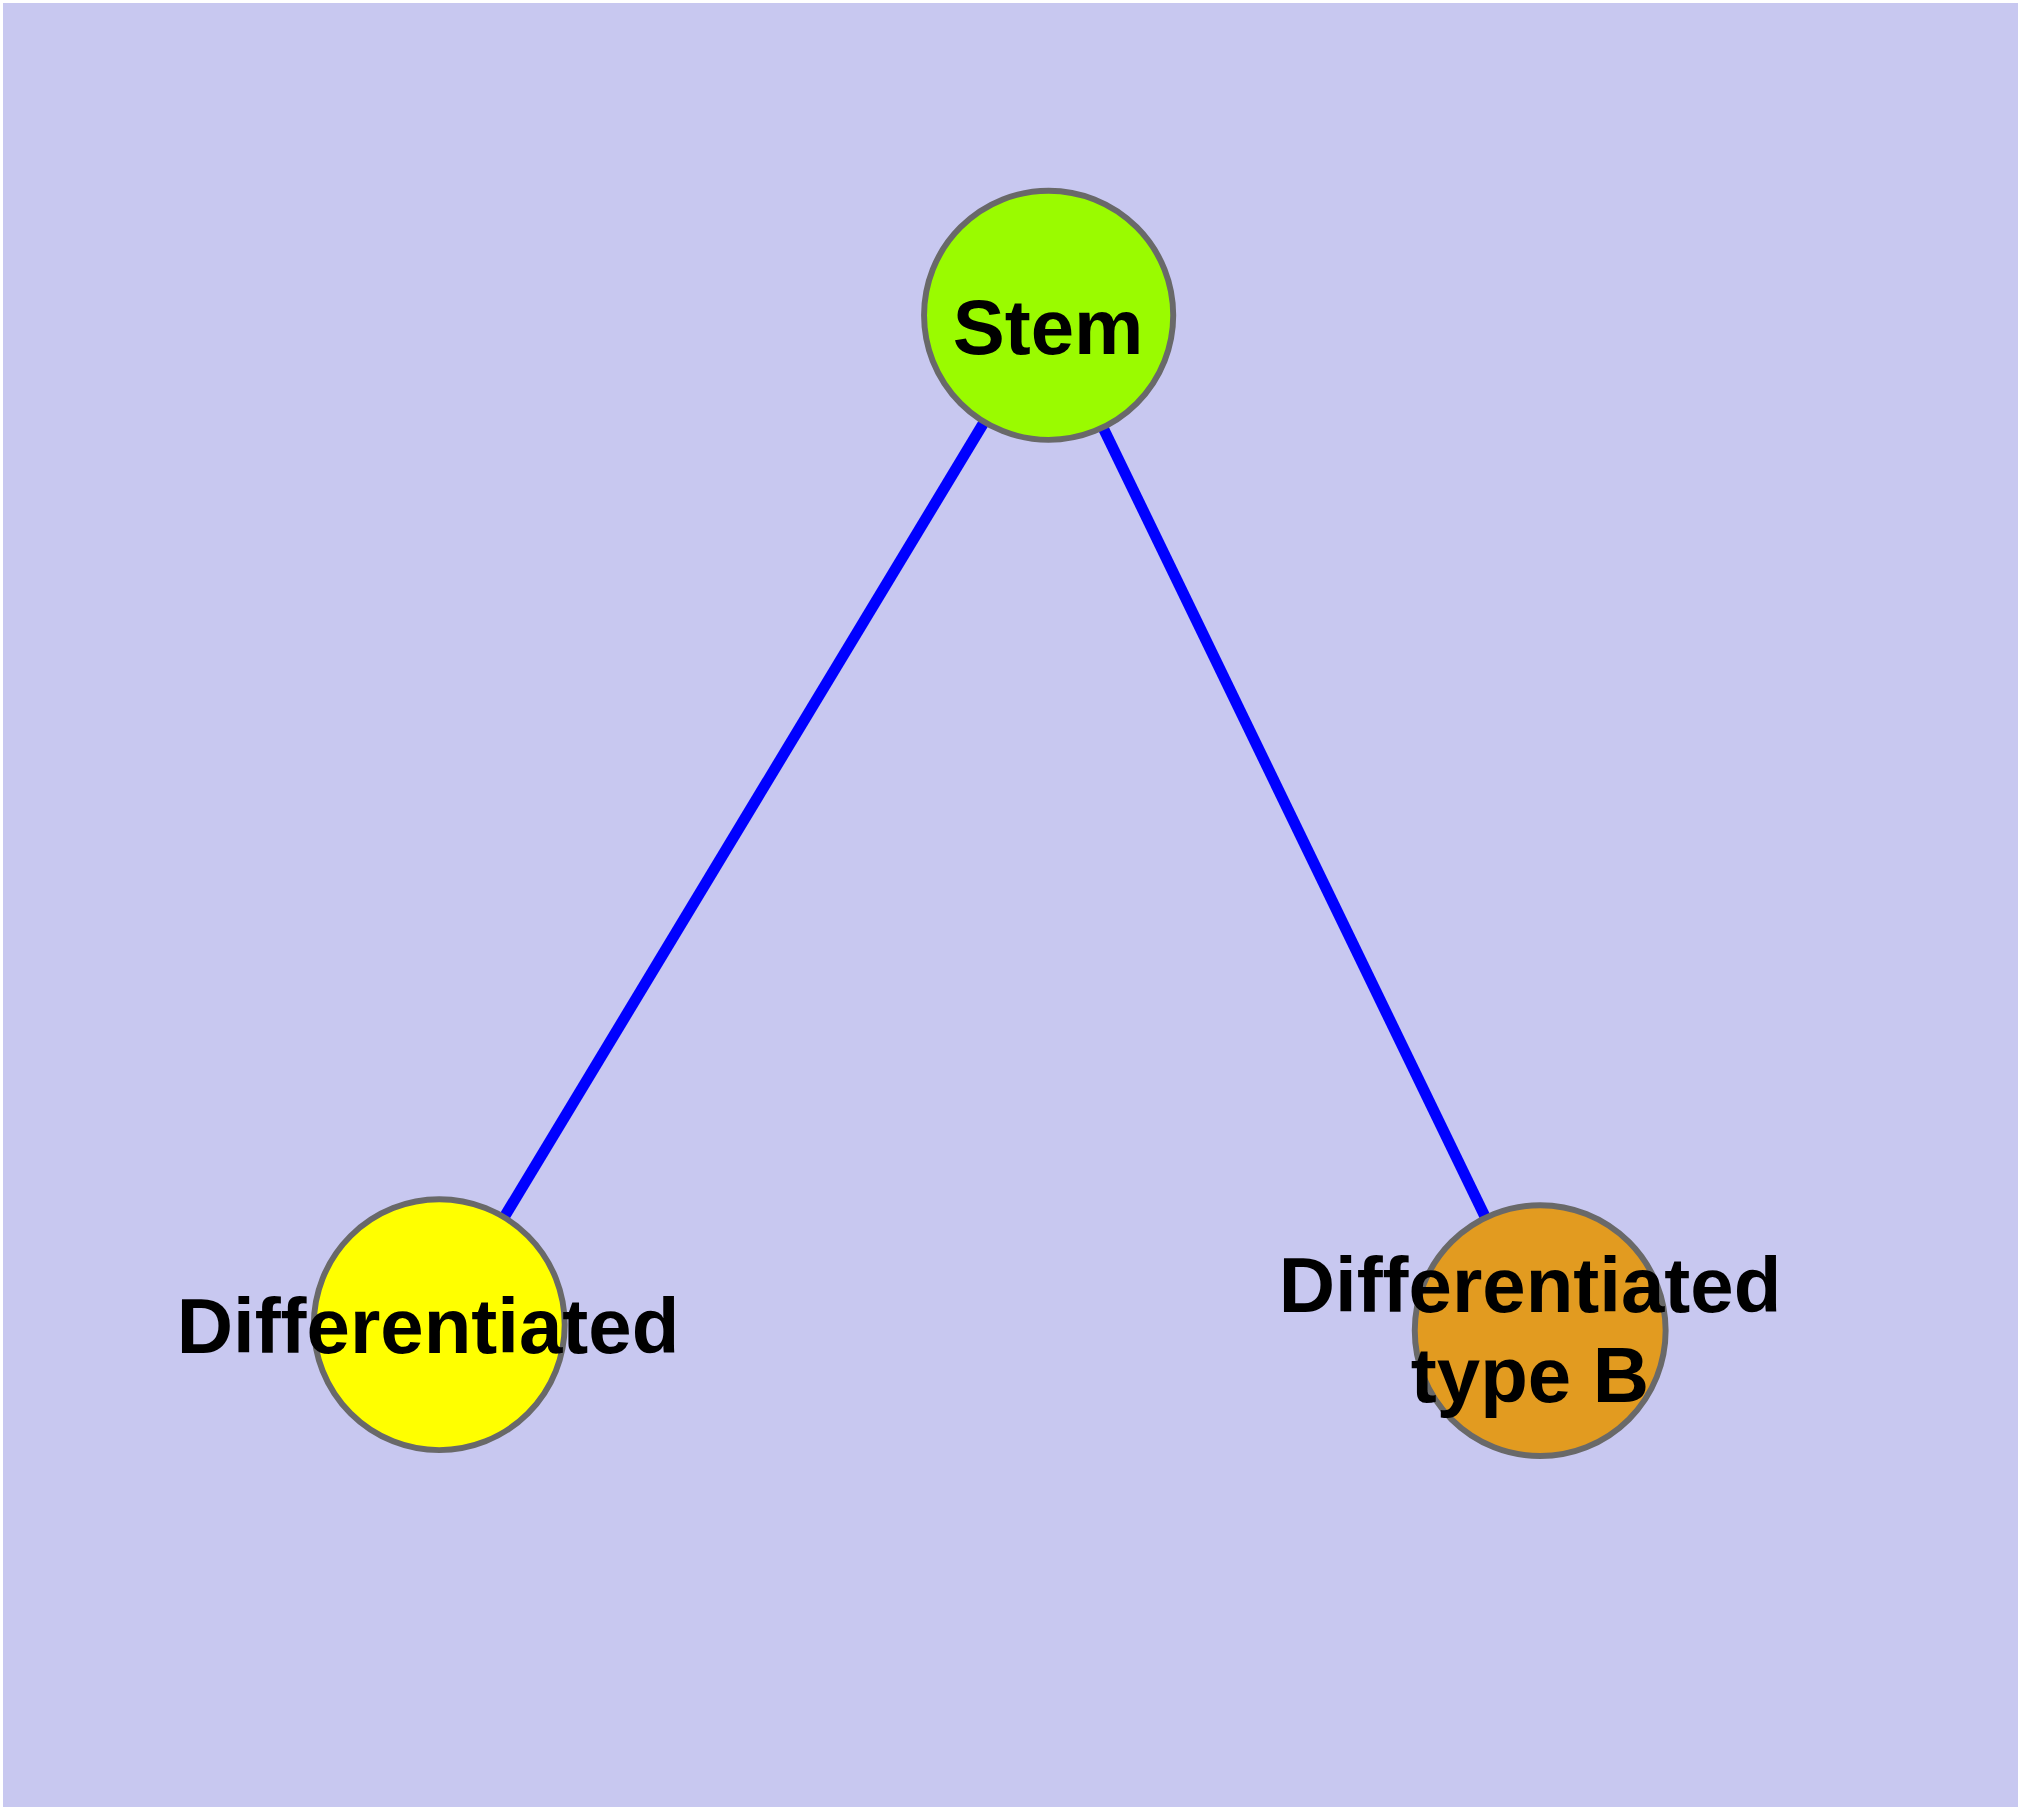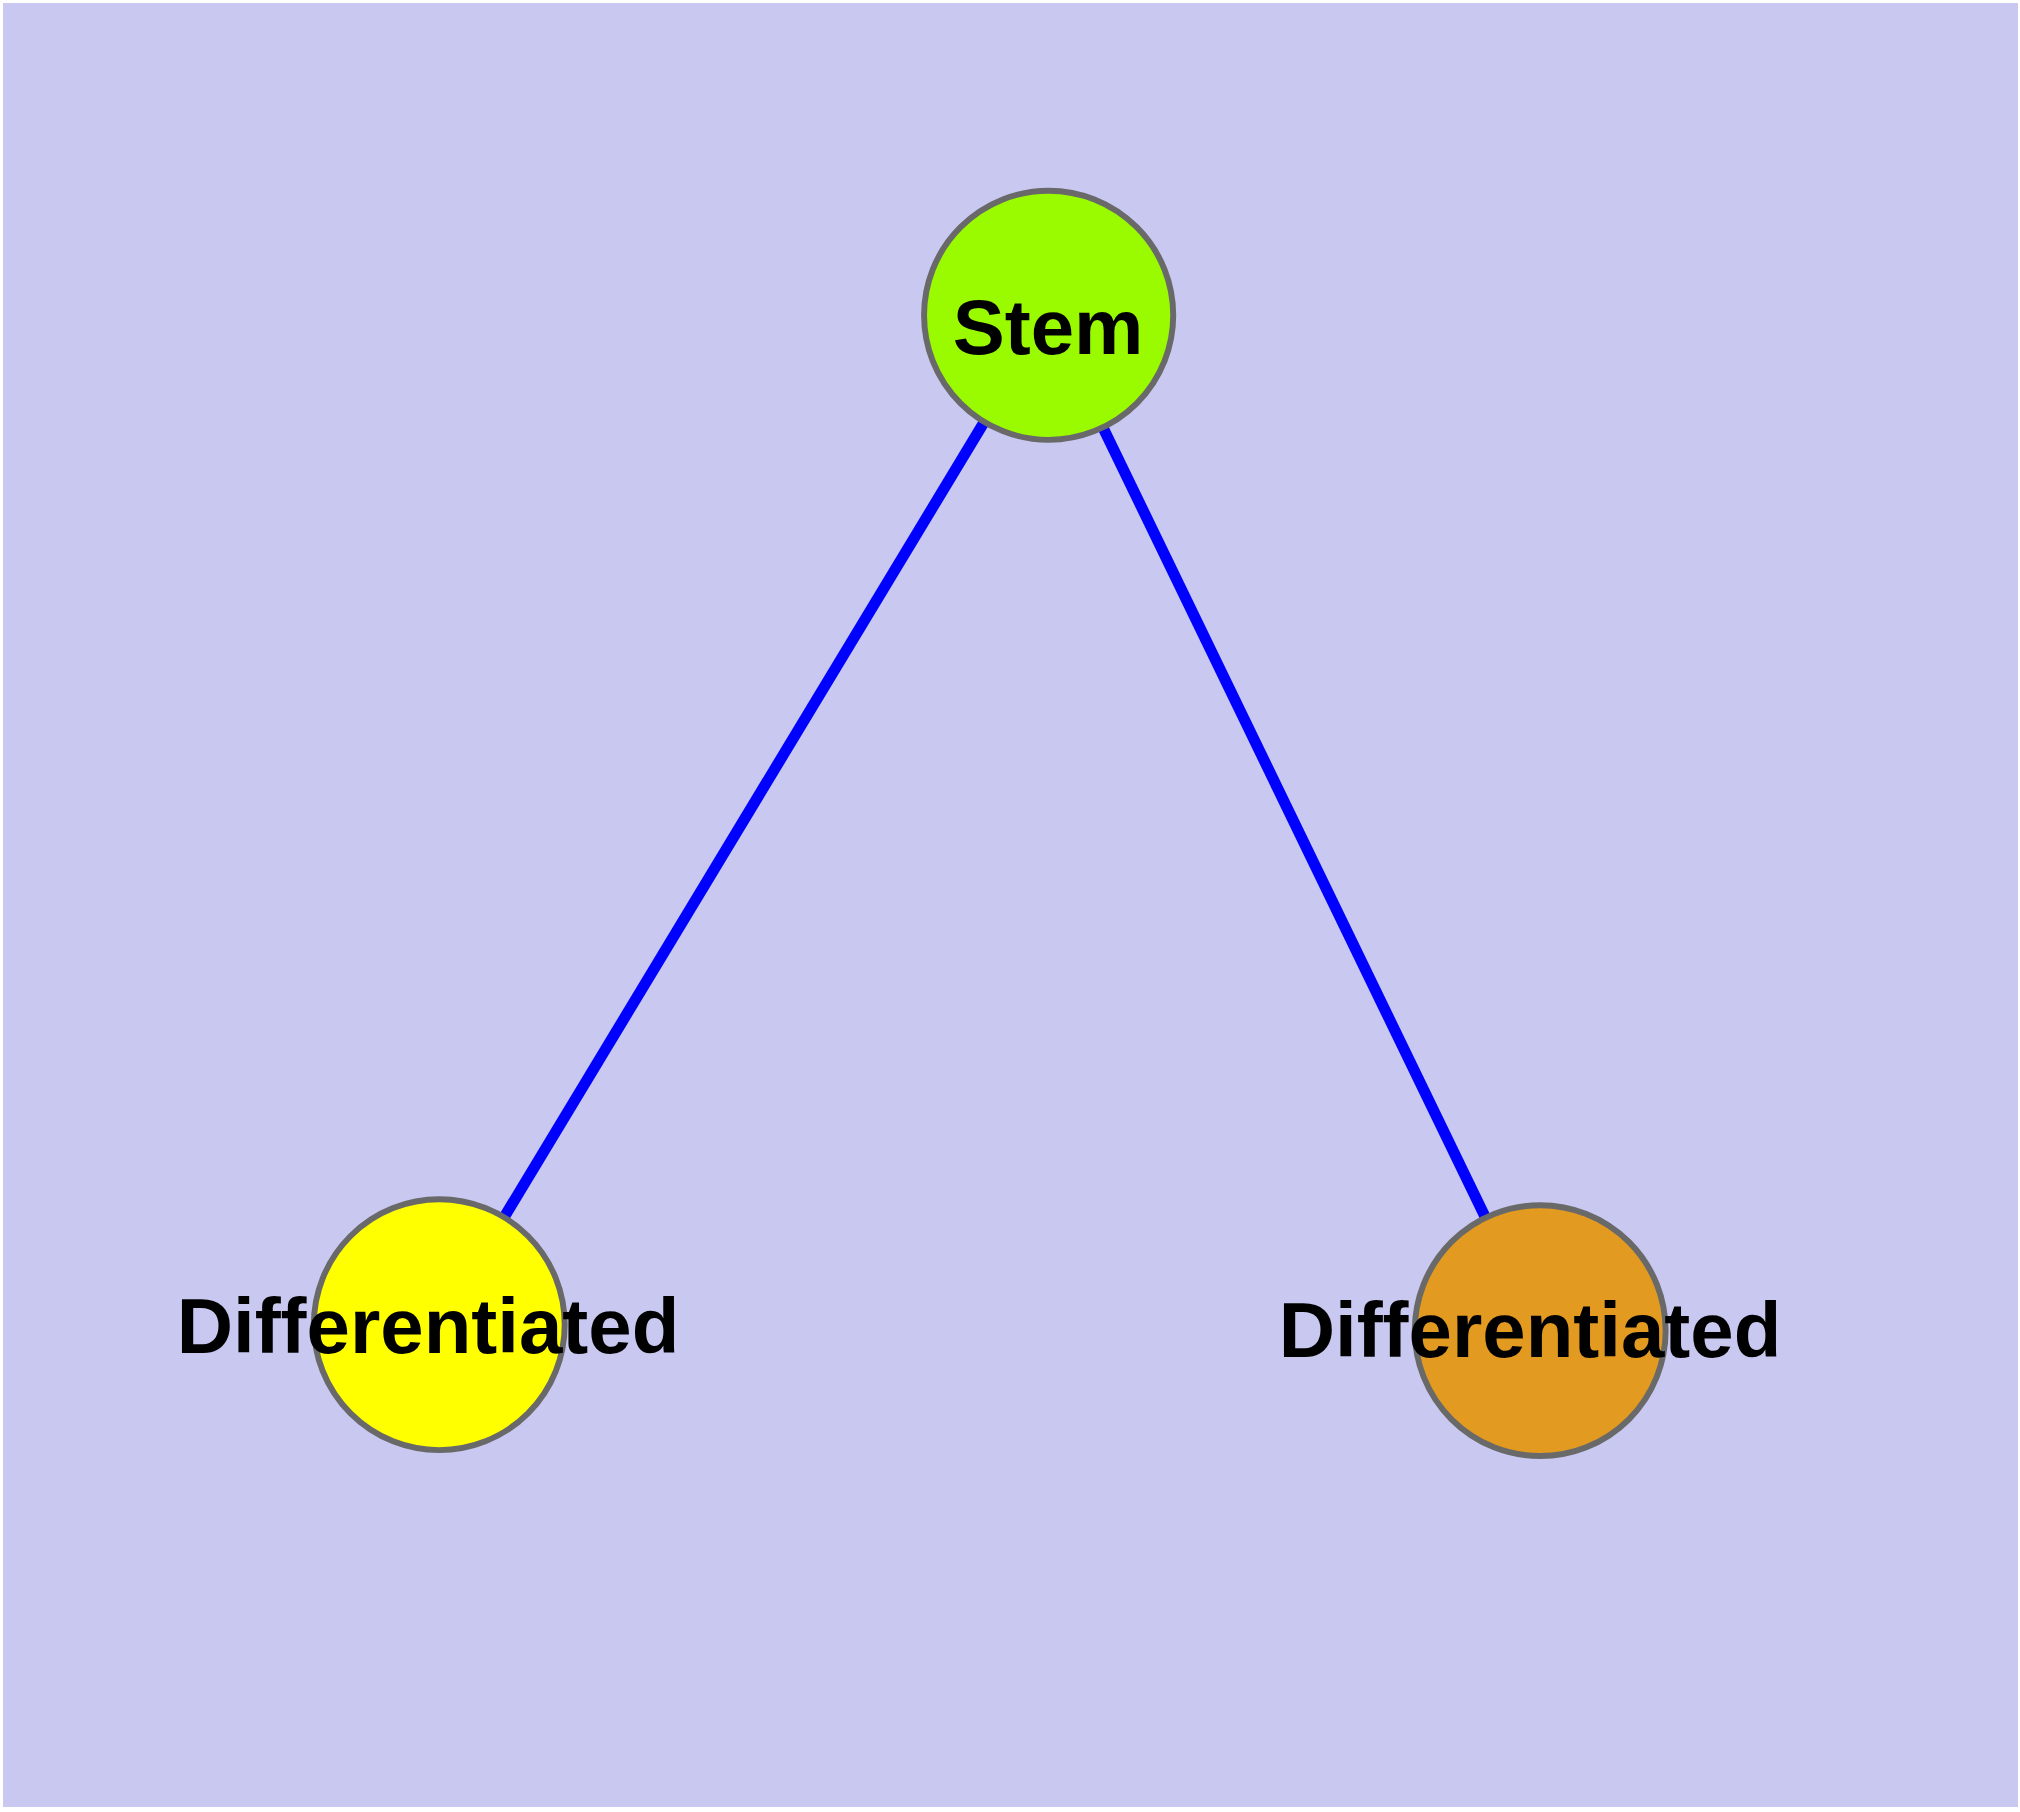--- a/index.html
+++ b/index.html
@@ -75,16 +75,17 @@
   <div class="node-label" style="left:1048px; top:304px;margin-top:24px;">
     <span class="line">Stem</span>
   </div>
 
   <div class="node-label" style="left:428px; top:1327px;">
     <span class="line">Differentiated</span>
   </div>
 
   <div class="node-label" style="left:1530px; top:1331px;">
     <span class="line">Differentiated</span>
+    <span class="line">type B</span>
   </div>
 
 </div>
 
 
 </body></html>

